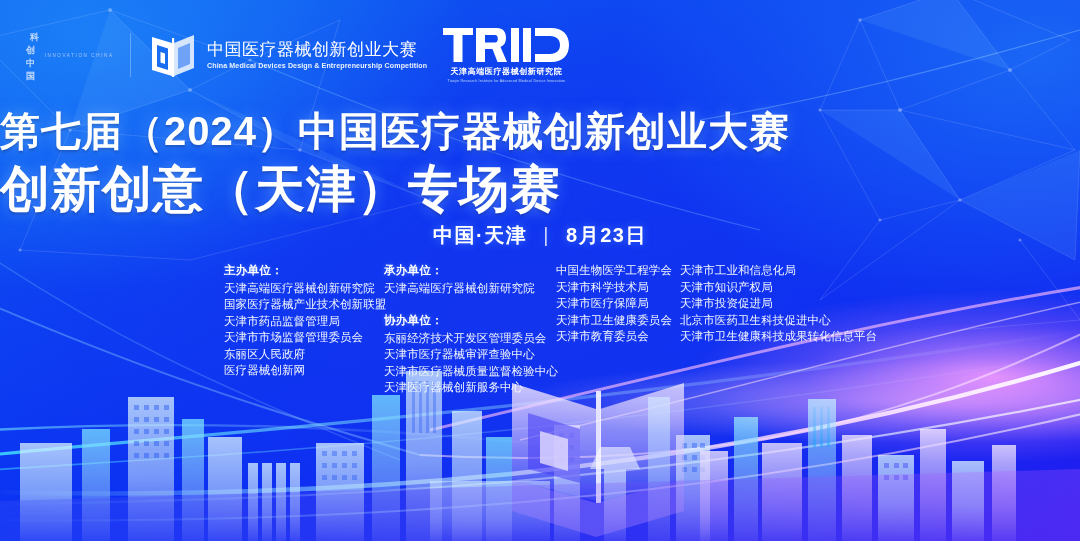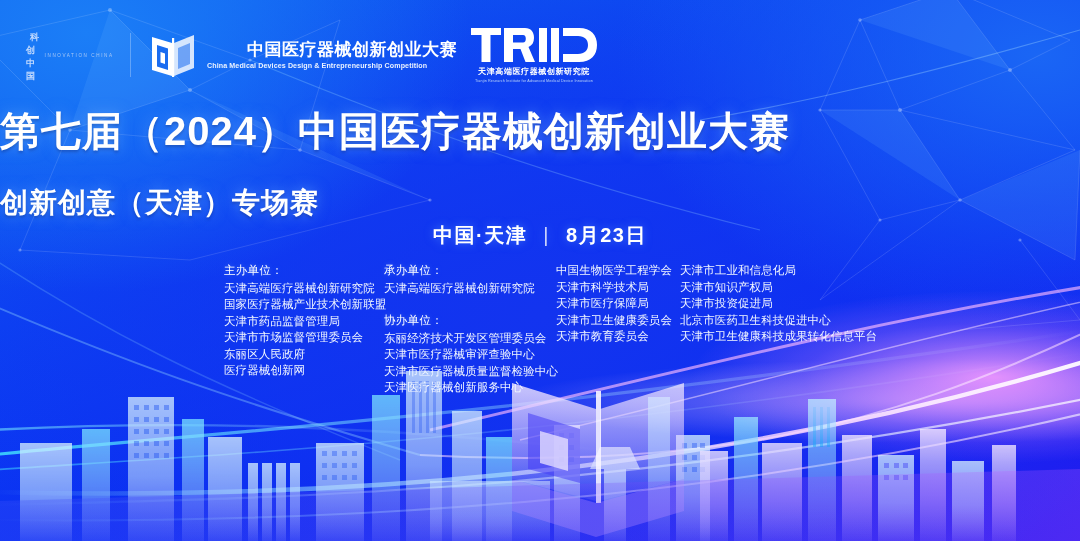--- a/index.html
+++ b/index.html
@@ -59,21 +59,21 @@
     margin-top:1px; white-space:nowrap;
   }
 
   .divider { width:1px; height:44px; background:rgba(255,255,255,.28); margin:0 18px; }
 
   .logo-cmd { display:flex; align-items:center; gap:10px; }
   .logo-cmd .mark { width:48px; height:52px; }
   .logo-cmd .mark svg { width:100%; height:100%; display:block; }
   .logo-cmd .txt { display:flex; flex-direction:column; justify-content:center; }
   .logo-cmd .zh {
-    font-size:17px; font-weight:700; color:#fff; letter-spacing:.5px; line-height:1.15;margin-left:40px;
+    font-size:17px; font-weight:400; color:#fff; letter-spacing:.5px; line-height:1.15;
   }
   .logo-cmd .en {
     font-size:7.2px; font-weight:700; color:#eaf2ff; letter-spacing:.1px;
     margin-top:2px; white-space:nowrap; transform:scaleX(.99); transform-origin:left;
   }
 
   .logo-triid { display:flex; flex-direction:column; align-items:center; }
   .logo-triid .mark { height:34px; display:flex; align-items:center; }
   .logo-triid .mark svg { height:34px; display:block; }
   .logo-triid .zh {
@@ -86,21 +86,21 @@
   
   .headline {
     position:absolute; left:0; right:0; top:104px; 
   }
   .headline .line1, .headline .line2 {
     color:#fff; font-weight:700; letter-spacing:1px;
     text-shadow:0 0 14px rgba(120,190,255,.55), 0 2px 3px rgba(0,16,90,.35);
     white-space:nowrap;
   }
   .headline .line1 { font-size:40px; line-height:54px; }
-  .headline .line2 { font-size:28px; line-height:54px; margin-top:18px; }
+  .headline .line2 { font-size:50px; line-height:54px; margin-top:4px; }
 
   .subline {
     position:absolute; left:0; right:0; top:222px; text-align:center;
     color:#fff; font-size:20px; font-weight:700; letter-spacing:1.5px;
     text-shadow:0 0 8px rgba(110,180,255,.5);
   }
   .subline .bar { display:inline-block; margin:0 9px; opacity:.8; font-weight:400; }
 
   
   .orgs {
@@ -109,21 +109,21 @@
     font-size:11.5px; color:#fff; line-height:16.5px;
   }
   .col { display:flex; flex-direction:column; }
   .col-1 { width:160px; }
   .col-2 { width:172px; }
   .col-3 { display:flex; gap:8px; }
   .col-3 .sub-a { width:116px; }
   .col-3 .sub-b { width:190px; }
 
   .grp-title {
-    font-weight:400; color:#ffffff; letter-spacing:.3px; margin-bottom:1px;
+    font-weight:700; color:#ffffff; letter-spacing:.3px; margin-bottom:1px;
     text-shadow:0 0 5px rgba(120,190,255,.4);
   }
   .grp-item { color:#f2f7ff; white-space:nowrap; letter-spacing:.1px; }
   .grp-gap { height:16px; }
 </style>
 </head>
 <body>
 
 <div id="poster">
 

